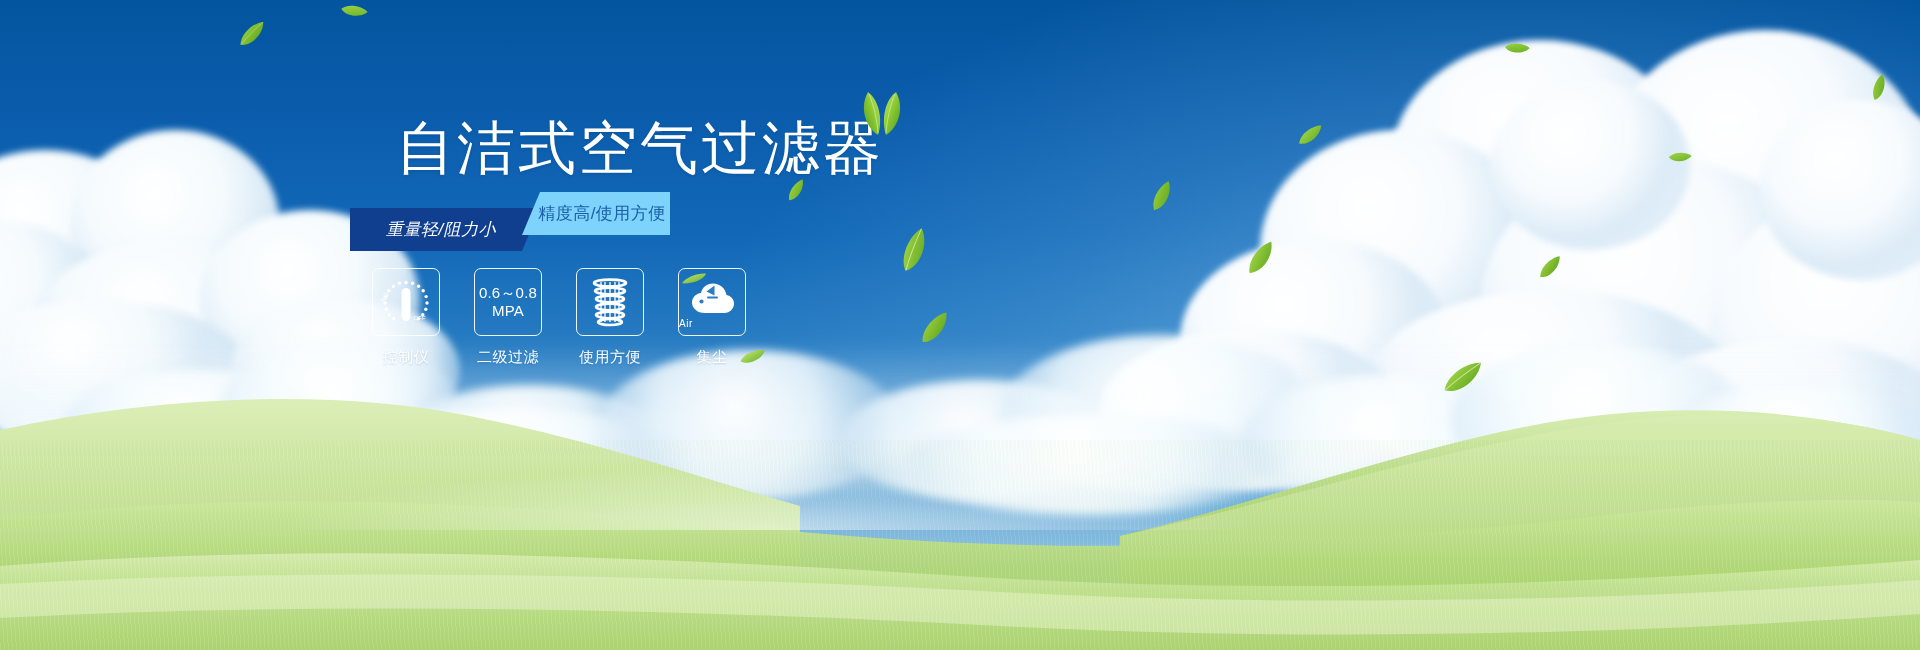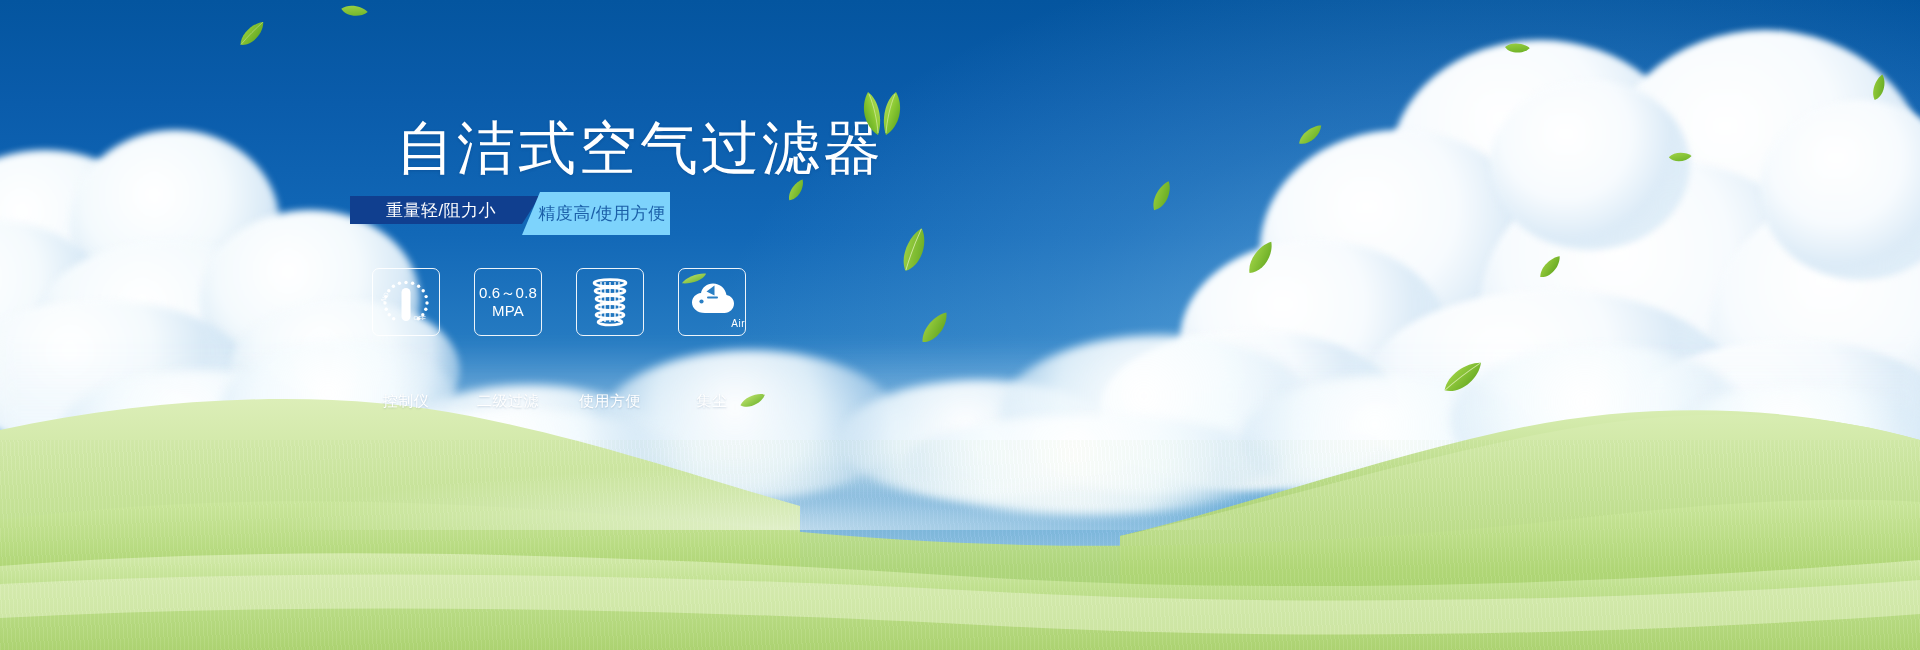--- a/index.html
+++ b/index.html
@@ -109,24 +109,24 @@
   }
   .sprout svg { display:block; width:100%; height:100%; }
 
   
   .subtitle-bar {
     position:absolute; left:350px; top:192px;
     width:320px; height:43px;
     display:flex;
   }
   .sub-left {
-    position:absolute; left:0; top:4px; width:190px; height:28px;
+    position:absolute; left:0; top:16px; width:190px; height:43px;
     background:#103f8f;
     clip-path:polygon(0 0, 100% 0, calc(100% - 18px) 100%, 0 100%);
-    display:flex; align-items:center; justify-content:center;
+    display:flex; align-items:center; justify-content:center;font-style:italic;
   }
   .sub-left span {
     color:#ffffff; font-size:17px; letter-spacing:0.5px;
     transform:translateX(-4px);
     white-space:nowrap;
   }
   .sub-right {
     position:absolute; left:172px; top:0; width:148px; height:43px;
     background:#7dd3fc;
     clip-path:polygon(18px 0, 100% 0, 100% 100%, 0 100%);
@@ -136,21 +136,21 @@
     color:#1b5fa8; font-size:17px; letter-spacing:0.5px;
     transform:translateX(6px);
     white-space:nowrap;
   }
 
   
   .features {
     position:absolute; left:355px; top:268px;
     display:flex; align-items:flex-start;
   }
-  .feature { width:102px; display:flex; flex-direction:column; align-items:center;gap:44px; }
+  .feature { width:102px; display:flex; flex-direction:column; align-items:center; }
   .fbox {
     width:68px; height:68px;
     border:1.6px solid rgba(255,255,255,0.92);
     border-radius:7px;
     display:flex; align-items:center; justify-content:center;
     position:relative;
     overflow:hidden;
   }
   .fbox-text {
     color:#ffffff; font-size:15px; line-height:1.2;
@@ -159,21 +159,21 @@
   .fbox-text .l2 { display:block; }
   .flabel {
     margin-top:12px;
     color:#ffffff; font-size:15px; letter-spacing:0.5px;
     white-space:nowrap;
     text-shadow:0 1px 2px rgba(0,50,100,0.18);
   }
   .fbox svg { display:block; }
   .air-word {
     position:absolute; left:0; right:0; bottom:6px;
-    text-align:right; color:#ffffff; font-size:10px; letter-spacing:0.5px;
+    text-align:left; color:#ffffff; font-size:10px; letter-spacing:0.5px;
   }
   .leaf-on-icon { position:absolute; left:2px; top:3px; width:26px; height:20px; }
 </style>
 </head>
 <body>
 
 <div class="stage">
 
   <div class="sky"></div>
 

